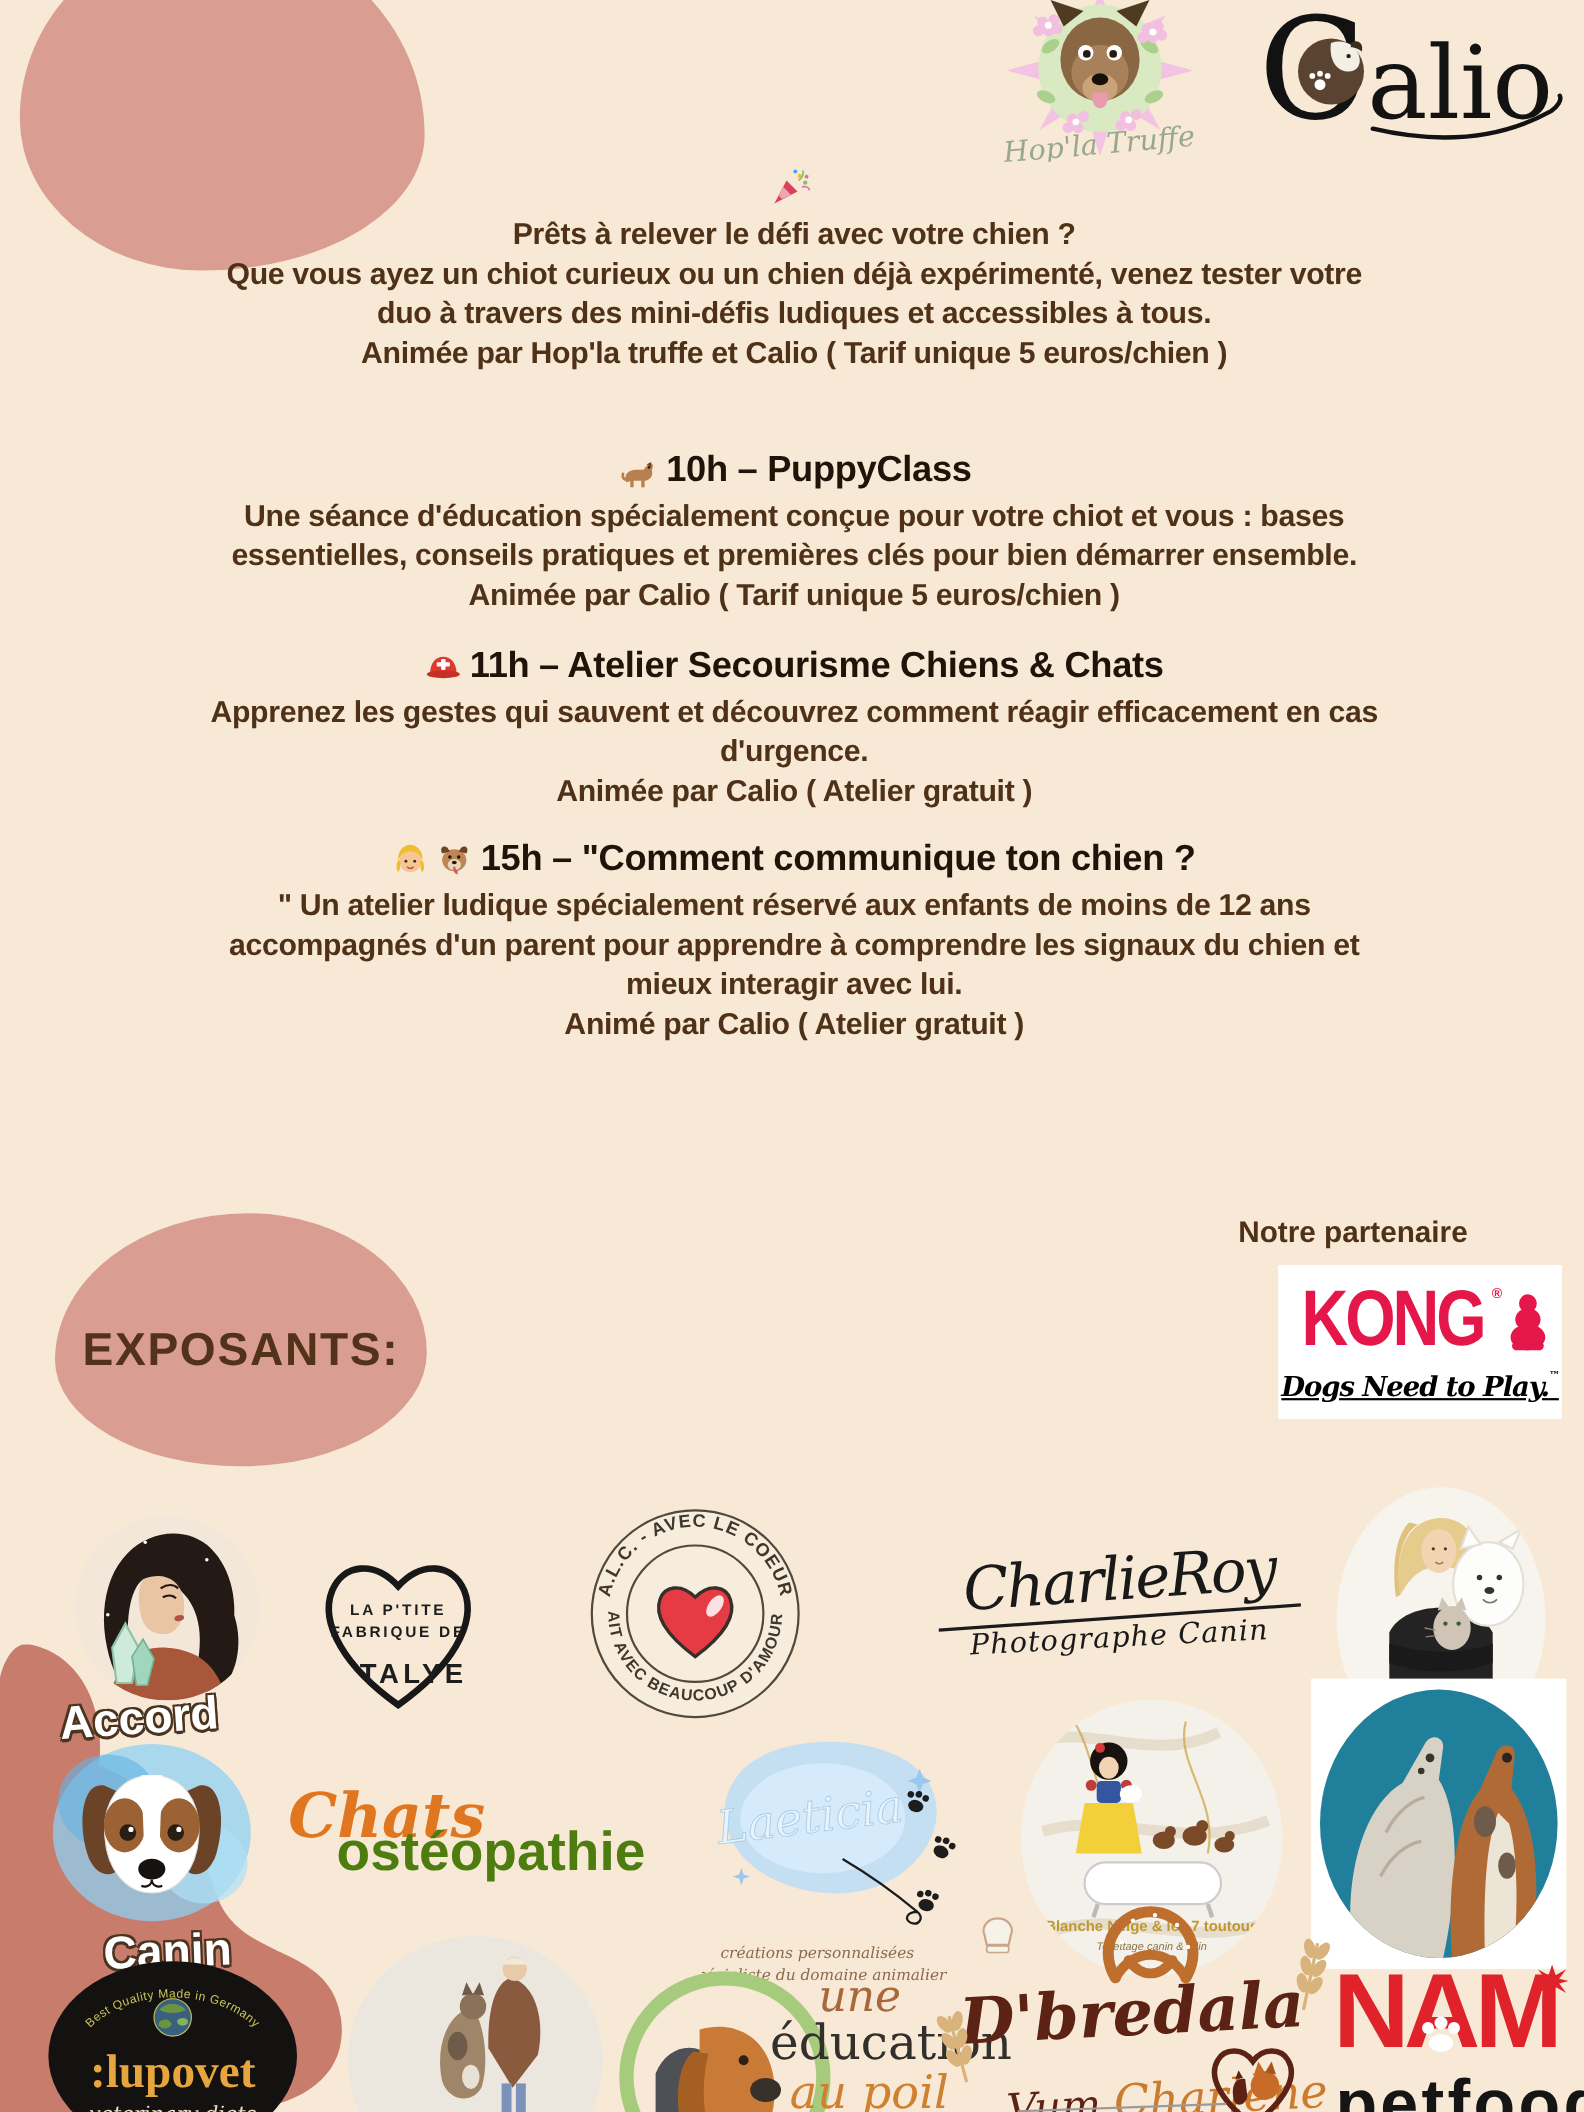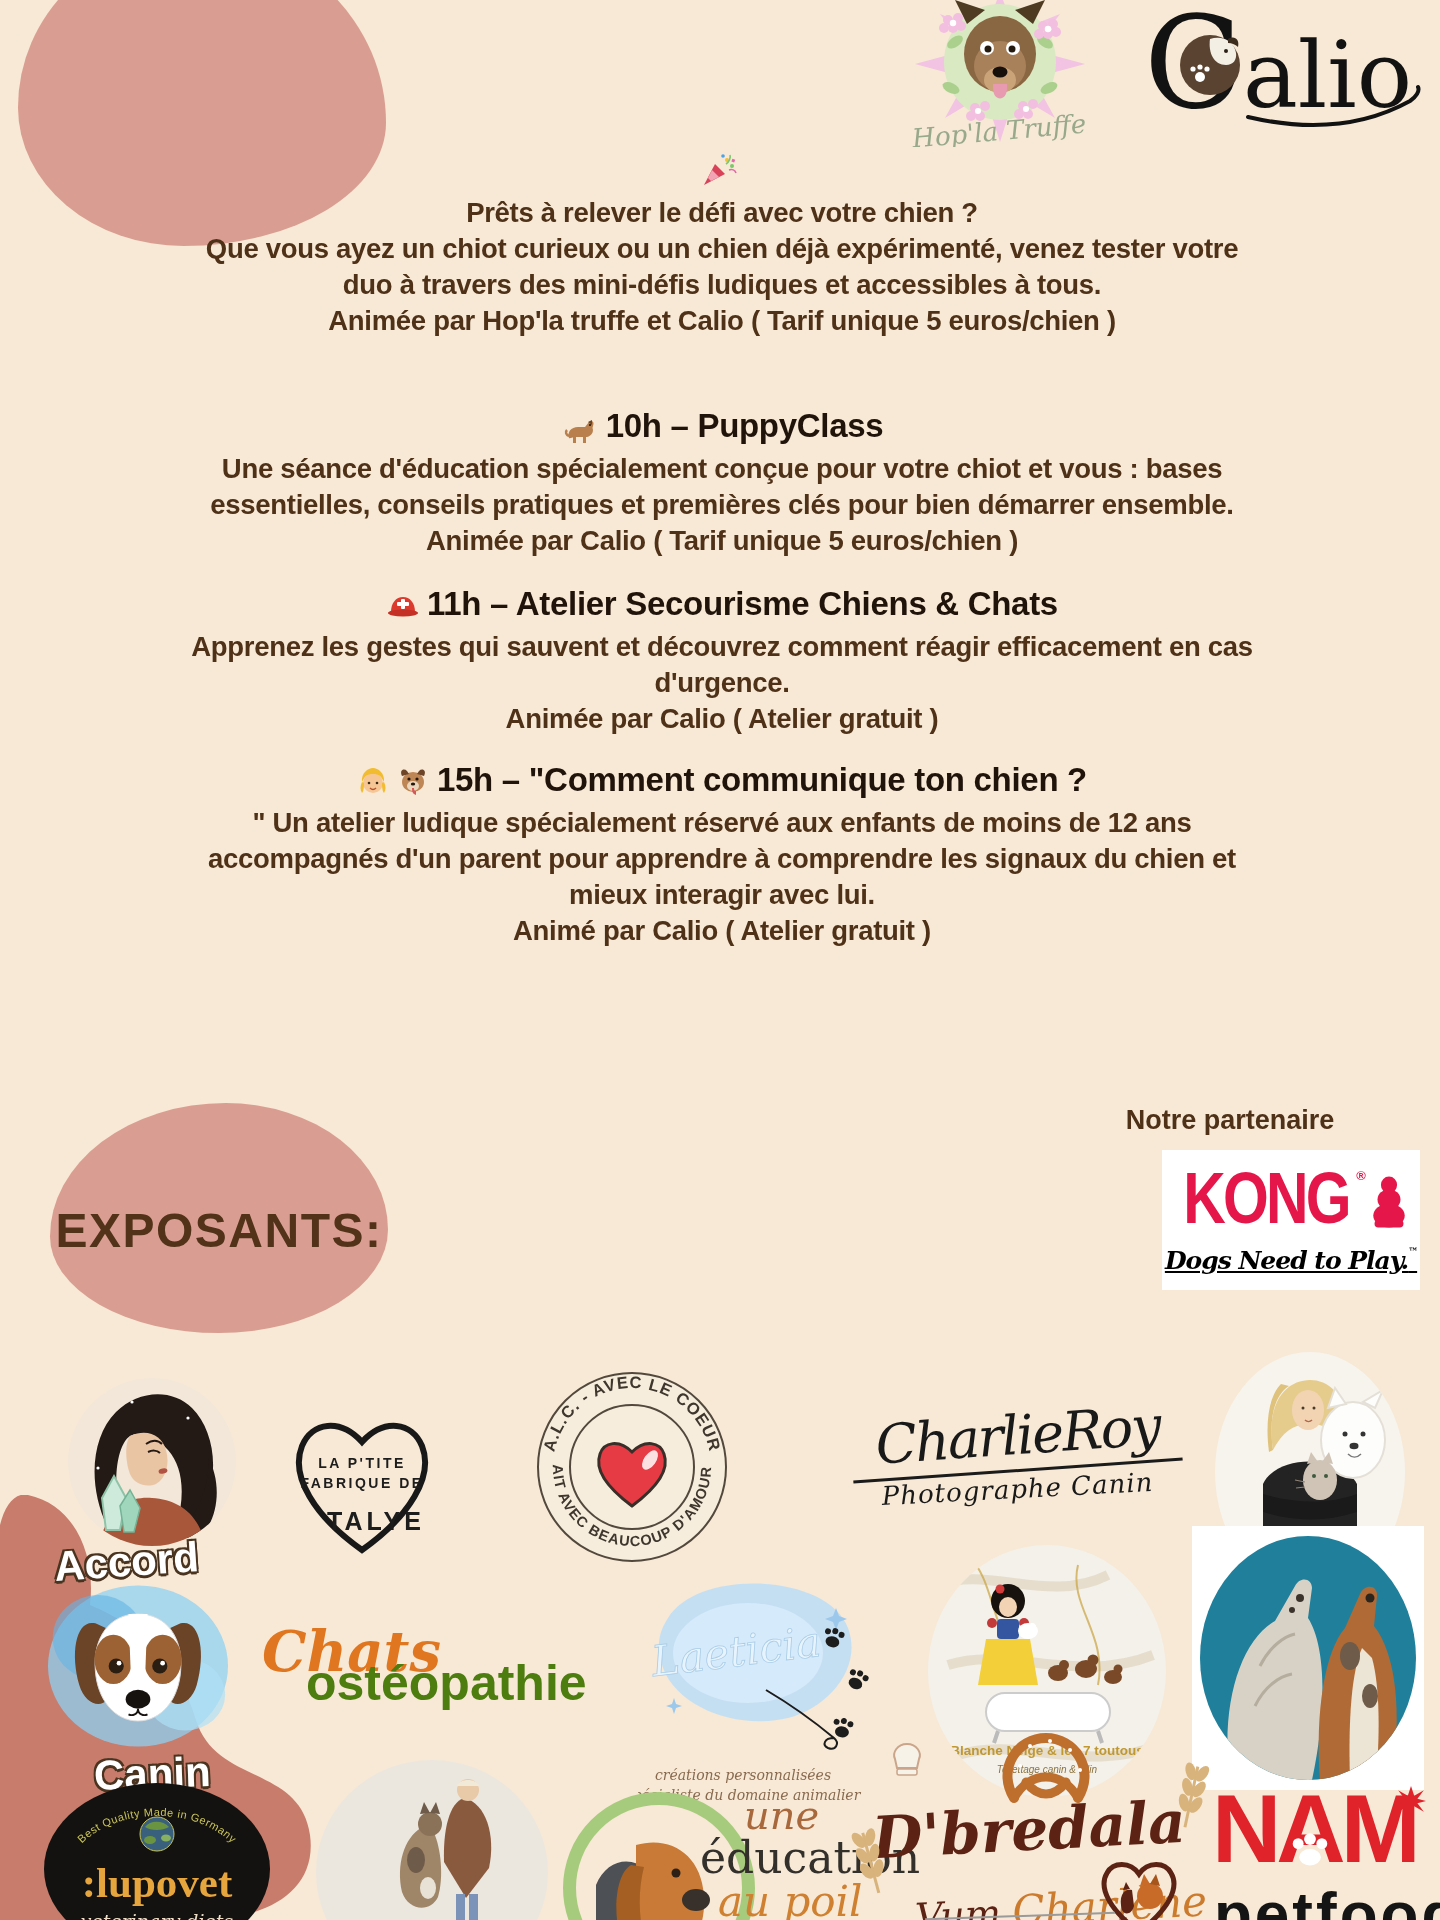--- a/index.html
+++ b/index.html
@@ -31,21 +31,21 @@
      display:flex; flex-direction:column; align-items:center; justify-content:center; }
   .kong-row{ display:flex; align-items:flex-end; }
   .kong-word{ font-size:64px; font-weight:900; color:#e5174a; letter-spacing:-3px;
      transform:scaleY(1.12) scaleX(0.92); line-height:1; }
   .kong-reg{ font-size:13px; color:#e5174a; font-weight:700; align-self:flex-start; margin:2px 2px 0 0;}
   .kong-tag{ font-family:"DejaVu Serif", serif; font-style:italic; font-weight:700;
      font-size:25px; color:#000000; margin-top:16px; letter-spacing:-1px;text-decoration:underline;}
   .kong-tm{ font-size:10px; vertical-align:top; }
 
   .expo-title{ left:50px; top:1203px; width:338px; text-align:center;
-     font-size:48px; font-weight:800; color:#53321a; letter-spacing:1.5px; }
+     font-size:42px; font-weight:800; color:#53321a; letter-spacing:1.5px; }
 
   
   .circle{ border-radius:50%; overflow:hidden; }
   .mystic{ left:68px; top:1378px; width:168px; height:168px; }
   .talye{ left:272px; top:1398px; }
   .alc{ left:533px; top:1368px; }
   .charlie{ left:845px; top:1404px; width:345px; text-align:center; color:#191919;}
   .charlie-name{ font-family:"DejaVu Serif", serif; font-style:italic; font-size:54px;
      transform:rotate(-4deg); letter-spacing:-2px; }
   .charlie-line{ width:330px; height:3px; background:#1b1b1b; margin:2px auto 0; transform:rotate(-4deg); }

